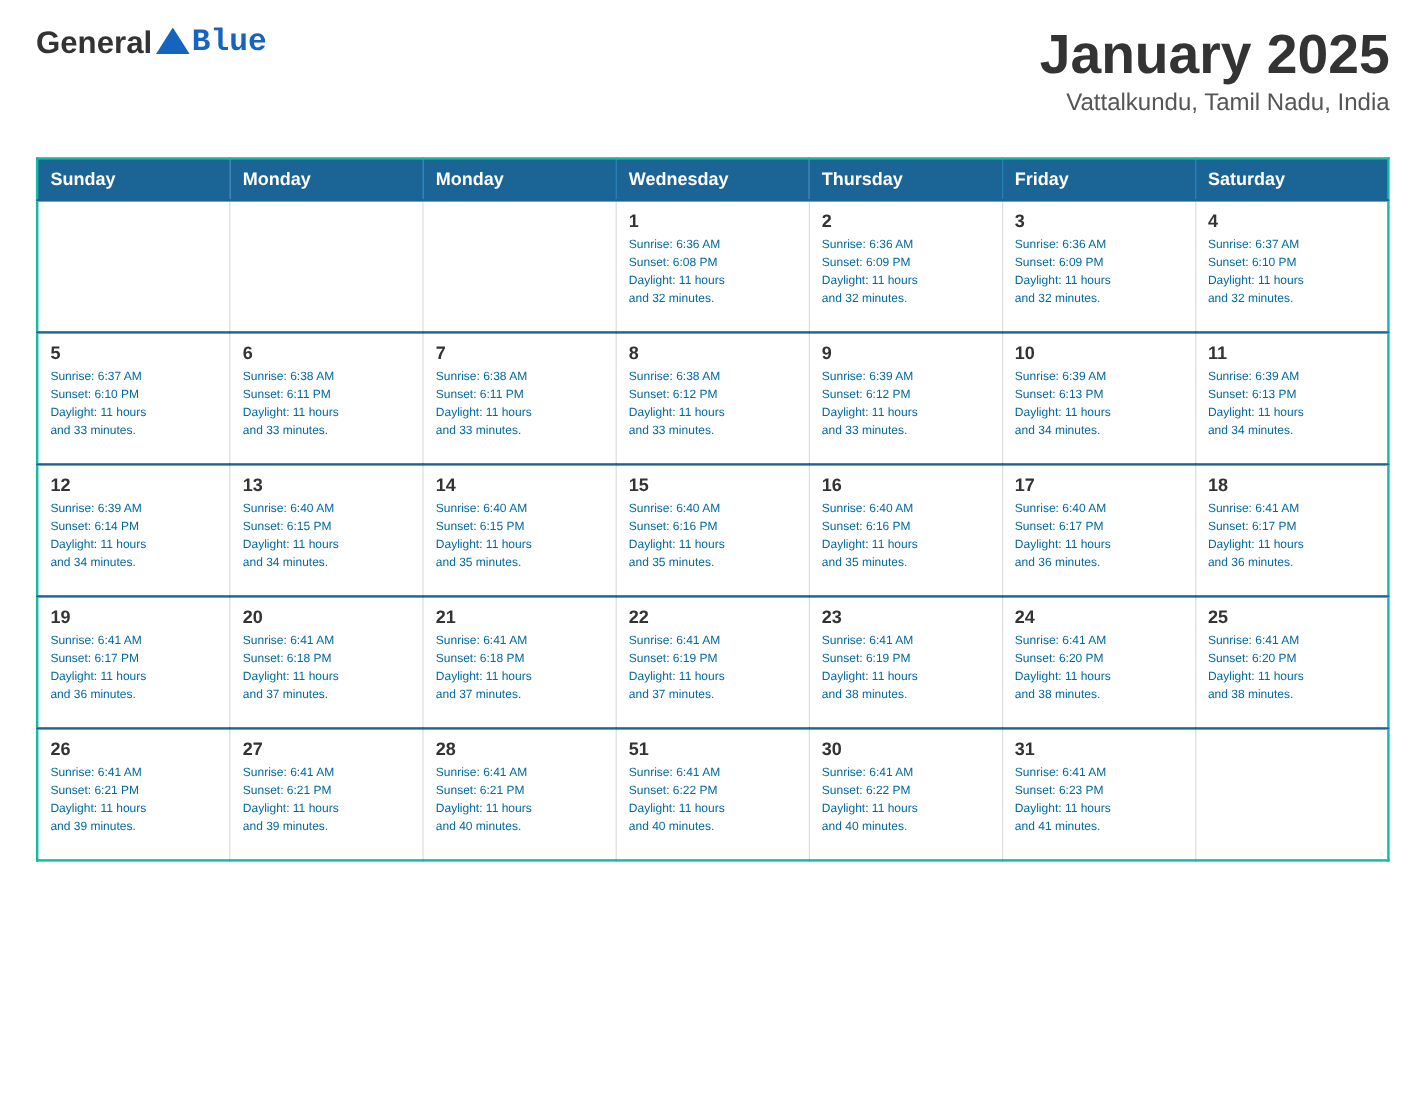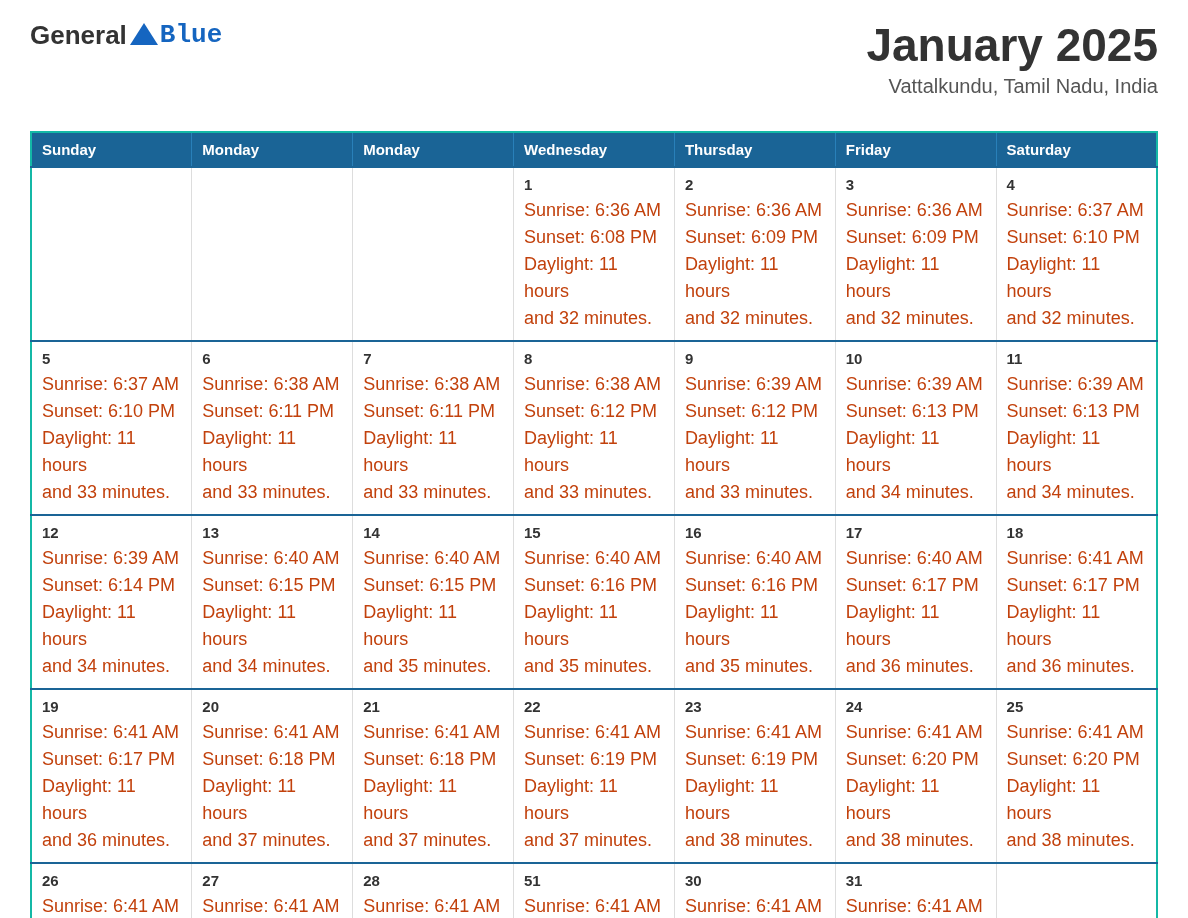--- a/index.html
+++ b/index.html
@@ -102,22 +102,22 @@
     .calendar tbody td:last-child {
       border-right: none;
     }
     .day-number {
       font-size: 15px;
       font-weight: bold;
       color: #333;
       margin-bottom: 4px;
     }
     .day-info {
-      font-size: 18px;
-      color: #c2410c;
+      font-size: 10px;
+      color: #0369a1;
       line-height: 1.5;
     }
     .empty-cell {
       background: #fff;
     }
   </style>
 </head>
 <body>
 
 <div class="header">

